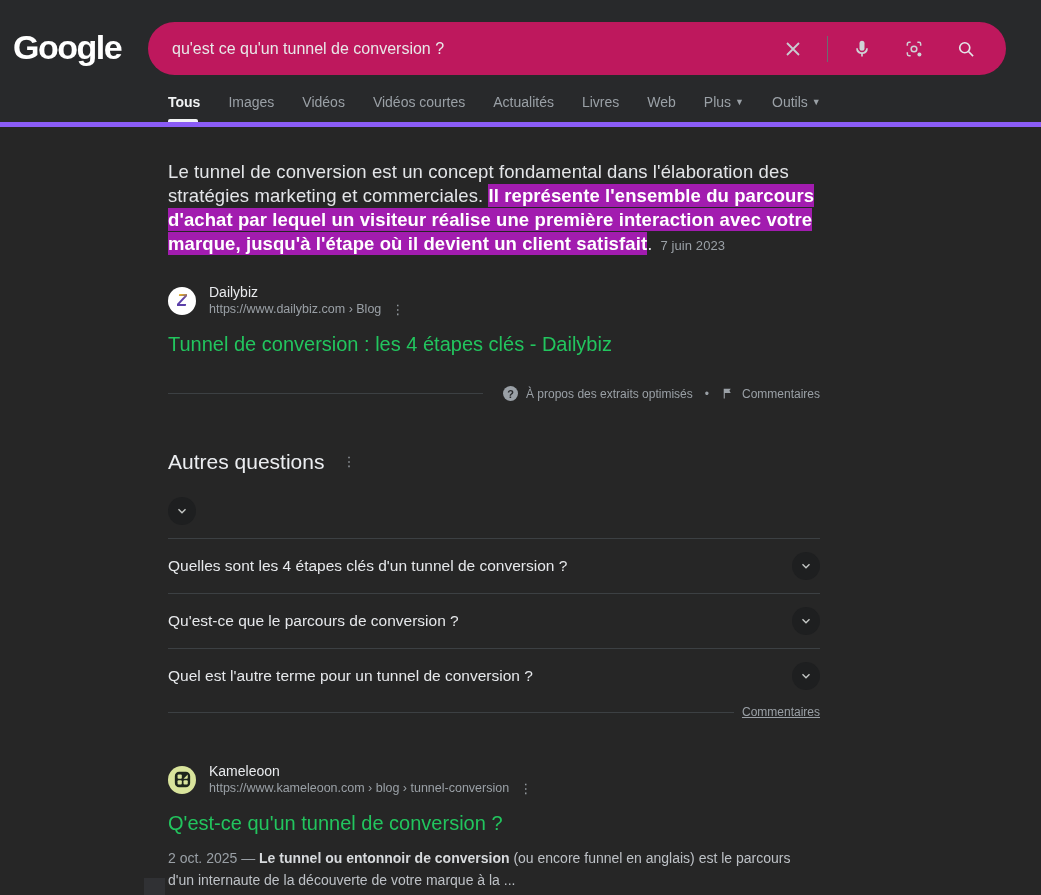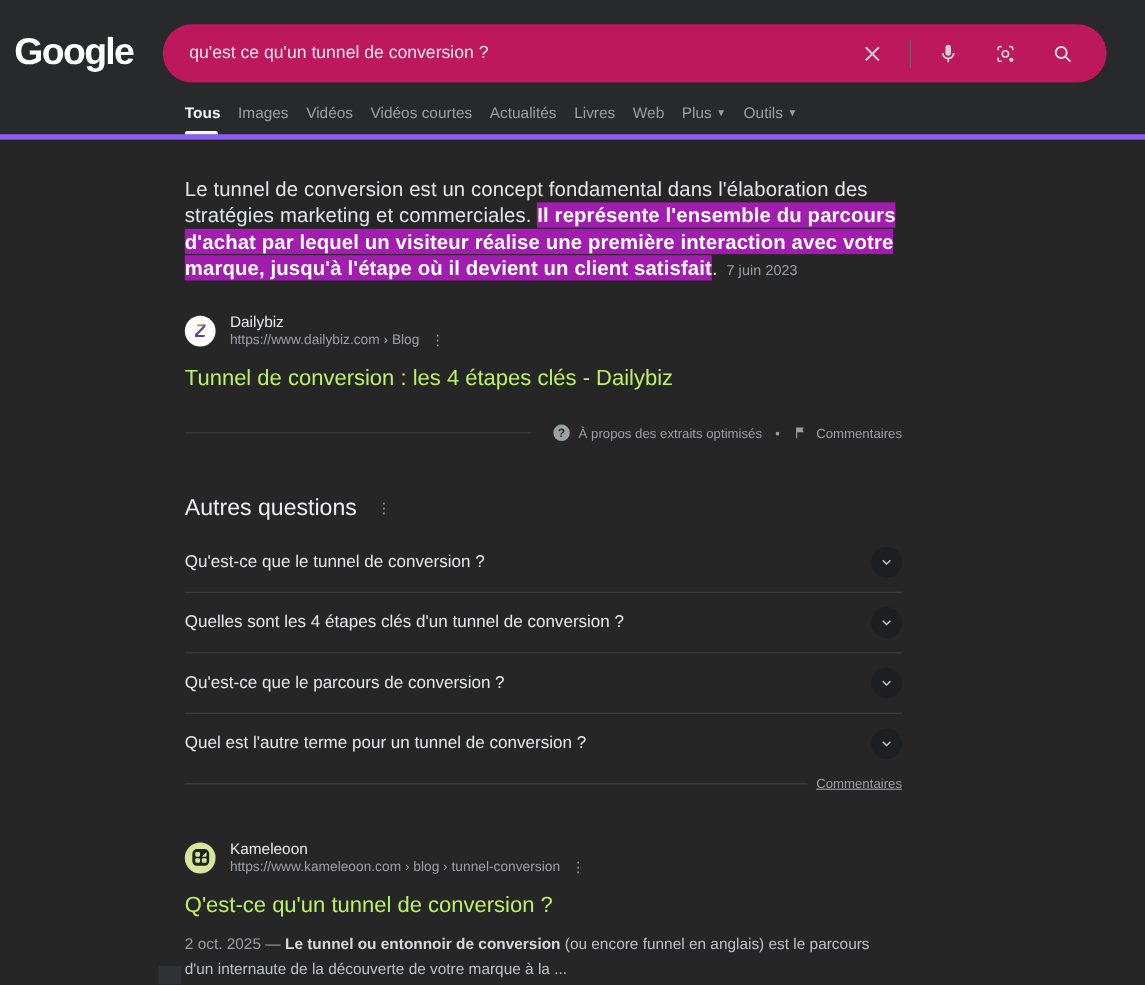--- a/index.html
+++ b/index.html
@@ -30,21 +30,21 @@
     display:flex; align-items:center;
     padding:0 20px 0 24px;
   }
   .search-query { flex:1; font-size:16px; color:#e8e8e8; white-space:nowrap; overflow:hidden; }
   .pill-icons { display:flex; align-items:center; gap:12px; }
   .icon-btn { width:40px; height:40px; display:flex; align-items:center; justify-content:center; cursor:pointer; }
   .pill-divider { width:1px; height:26px; background:#6a6d71; margin:0 2px; }
   
   .tabs {
     position:absolute; left:168px; bottom:0;
-    display:flex; align-items:flex-end; gap:16px;
+    display:flex; align-items:flex-end; gap:28px;
     height:38px;
   }
   .tab {
     font-size:14px; color:#9aa0a6; padding-bottom:12px;
     cursor:pointer; position:relative; display:flex; align-items:center; gap:4px;
     white-space:nowrap;
   }
   .tab.active { color:#f1f3f4; font-weight:700; }
   .tab.active::after {
     content:""; position:absolute; left:0; bottom:0;
@@ -73,21 +73,21 @@
     font-weight:800; font-style:italic; font-size:17px; line-height:1;
     background:linear-gradient(160deg,#e8b427 18%,#5b3fa8 42%);
     -webkit-background-clip:text; background-clip:text; color:transparent;
   }
   .favicon.kameleoon { background:#d9e49c; }
   .src-meta { margin-left:13px; }
   .src-name { font-size:14px; color:#e8eaed; line-height:18px; }
   .src-url-row { display:flex; align-items:center; gap:10px; }
   .src-url { font-size:12.5px; color:#9aa0a6; line-height:17px; }
   .kebab { color:#9aa0a6; font-size:13px; letter-spacing:0; cursor:pointer; line-height:10px; }
-  .result-title { font-size:20px; color:#bef264; margin-top:15px; cursor:pointer; display:inline-block;text-align:center; }
+  .result-title { font-size:20px; color:#22c55e; margin-top:15px; cursor:pointer; display:inline-block;text-align:center; }
   
   .snippet-footer { display:flex; align-items:center; margin-top:30px; width:652px; }
   .rule { height:1px; background:#3c4043; flex:1; margin-right:20px; }
   .sf-group { display:flex; align-items:center; gap:8px; }
   .sf-label { font-size:12px; color:#9aa0a6; white-space:nowrap; cursor:pointer; }
   .sf-dot { color:#9aa0a6; font-size:12px; margin:0 4px; }
   .help-circle {
     width:15px; height:15px; border-radius:50%; background:#9aa0a6;
     color:#28292b; font-size:11px; font-weight:700;
     display:flex; align-items:center; justify-content:center;
@@ -232,21 +232,20 @@
     </div>
 
     
     <div class="paa-title-row">
       <div class="paa-title">Autres questions</div>
       <span class="kebab">⋮</span>
     </div>
 
     <div class="paa-list">
       <div class="paa-row">
-        <span class="paa-q">Qu'est-ce que le tunnel de conversion ?</span>
         <div class="chev-btn">
           <svg width="14" height="14" viewBox="0 0 24 24" fill="none" stroke="#c4c7c5" stroke-width="2.4">
               <path d="M6 9 L12 15 L18 9"></path>
             </svg>
         </div>
       </div>
       <div class="paa-row">
         <span class="paa-q">Quelles sont les 4 étapes clés d'un tunnel de conversion ?</span>
         <div class="chev-btn">
           <svg width="14" height="14" viewBox="0 0 24 24" fill="none" stroke="#c4c7c5" stroke-width="2.4">

